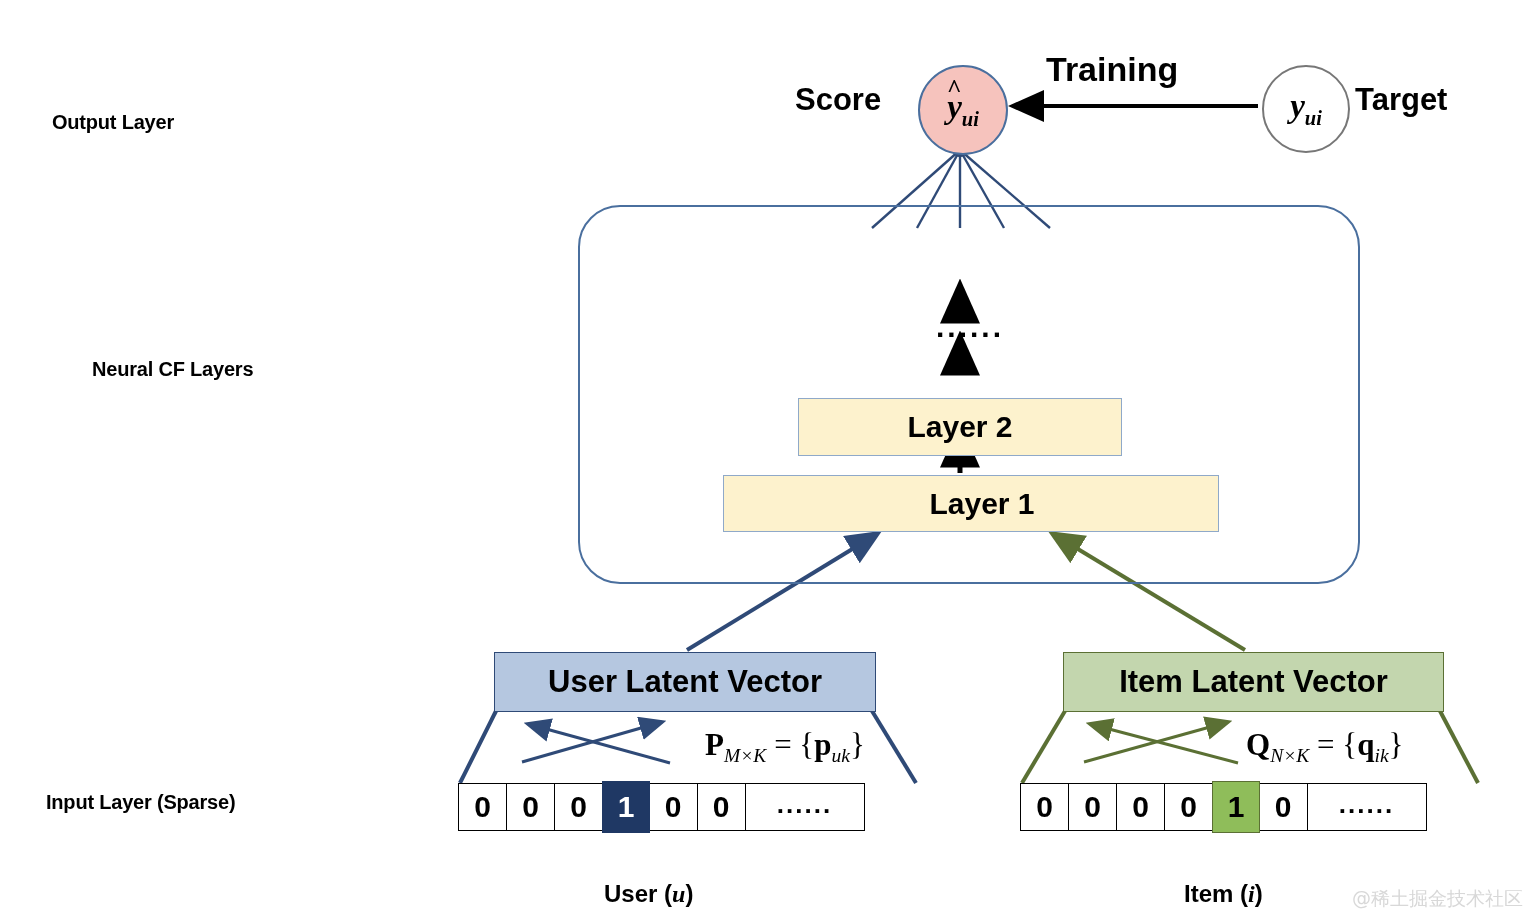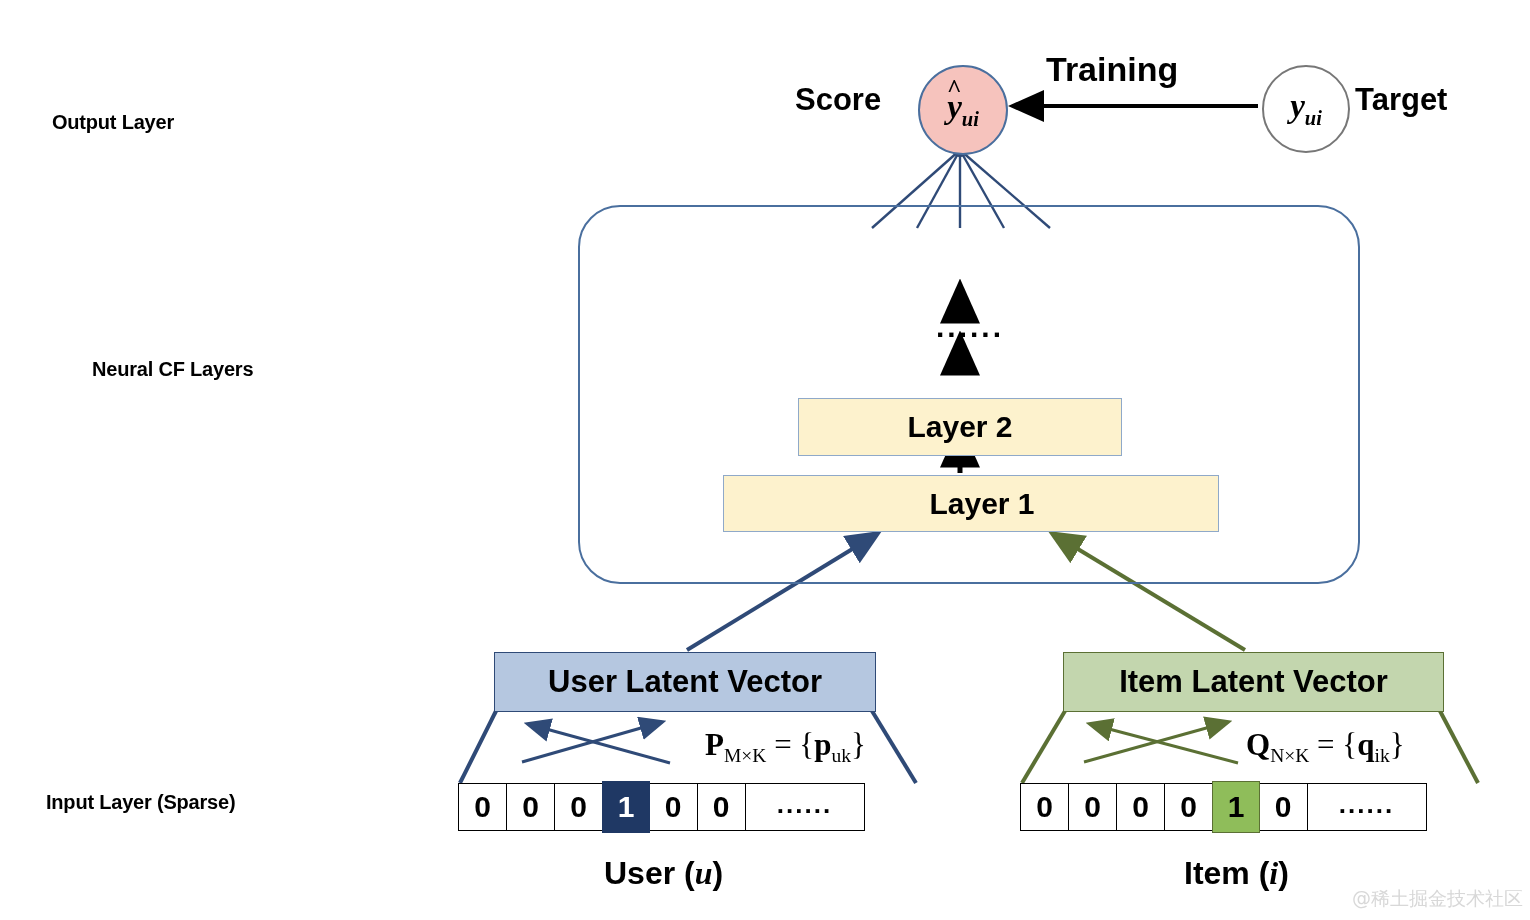--- a/index.html
+++ b/index.html
@@ -81,21 +81,21 @@
     background:#c3d6ae;border:1.5px solid #5b7034;
   }
 
   .formula{
     position:absolute;font-family:"Liberation Serif","DejaVu Serif",serif;
     font-size:31px;white-space:nowrap;color:#000;
   }
   #formula-p{left:705px;top:727px;}
   #formula-q{left:1246px;top:727px;}
   .formula b{font-weight:bold;}
-  .formula .it{margin-top:12px;}
+  .formula .it{font-style:italic;margin-top:12px;}
   .formula sub{font-size:0.63em;}
 
   .input-row{position:absolute;display:flex;height:48px;}
   #input-user{left:458px;top:783px;}
   #input-item{left:1020px;top:783px;}
   .cell{
     border:1.5px solid #000;border-right-width:0;
     display:flex;align-items:center;justify-content:center;
     font-size:30px;font-weight:bold;background:#ffffff;color:#000;
     box-sizing:border-box;
@@ -104,22 +104,23 @@
   .cell.w{width:48px;}
   .cell.dots{width:120px;font-size:26px;letter-spacing:2px;padding-bottom:6px;}
   .cell.hot-user{background:#1f3864;color:#ffffff;border-color:#1f3864;
     border-right-width:1.5px;margin-right:-1.5px;position:relative;z-index:2;
     height:52px;margin-top:-2px;}
   .cell.hot-item{background:#8fbd5a;color:#000000;border-color:#5b7034;
     border-right-width:1.5px;margin-right:-1.5px;position:relative;z-index:2;
     height:52px;margin-top:-2px;}
 
   .bottom-label{
-    position:absolute;font-weight:bold;font-size:32px;white-space:nowrap;
+    position:absolute;font-weight:bold;font-size:24px;white-space:nowrap;
     font-family:"Liberation Sans","DejaVu Sans",sans-serif;
+    margin-top:25px;
   }
   #label-user{left:604px;top:855px;}
   #label-item{left:1184px;top:855px;}
   .bottom-label .it{font-family:"Liberation Serif","DejaVu Serif",serif;font-style:italic;}
 
   #watermark{
     position:absolute;left:1352px;top:886px;font-size:19px;color:#d8d8d8;
     white-space:nowrap;font-family:"DejaVu Sans",sans-serif;
   }
 </style>

